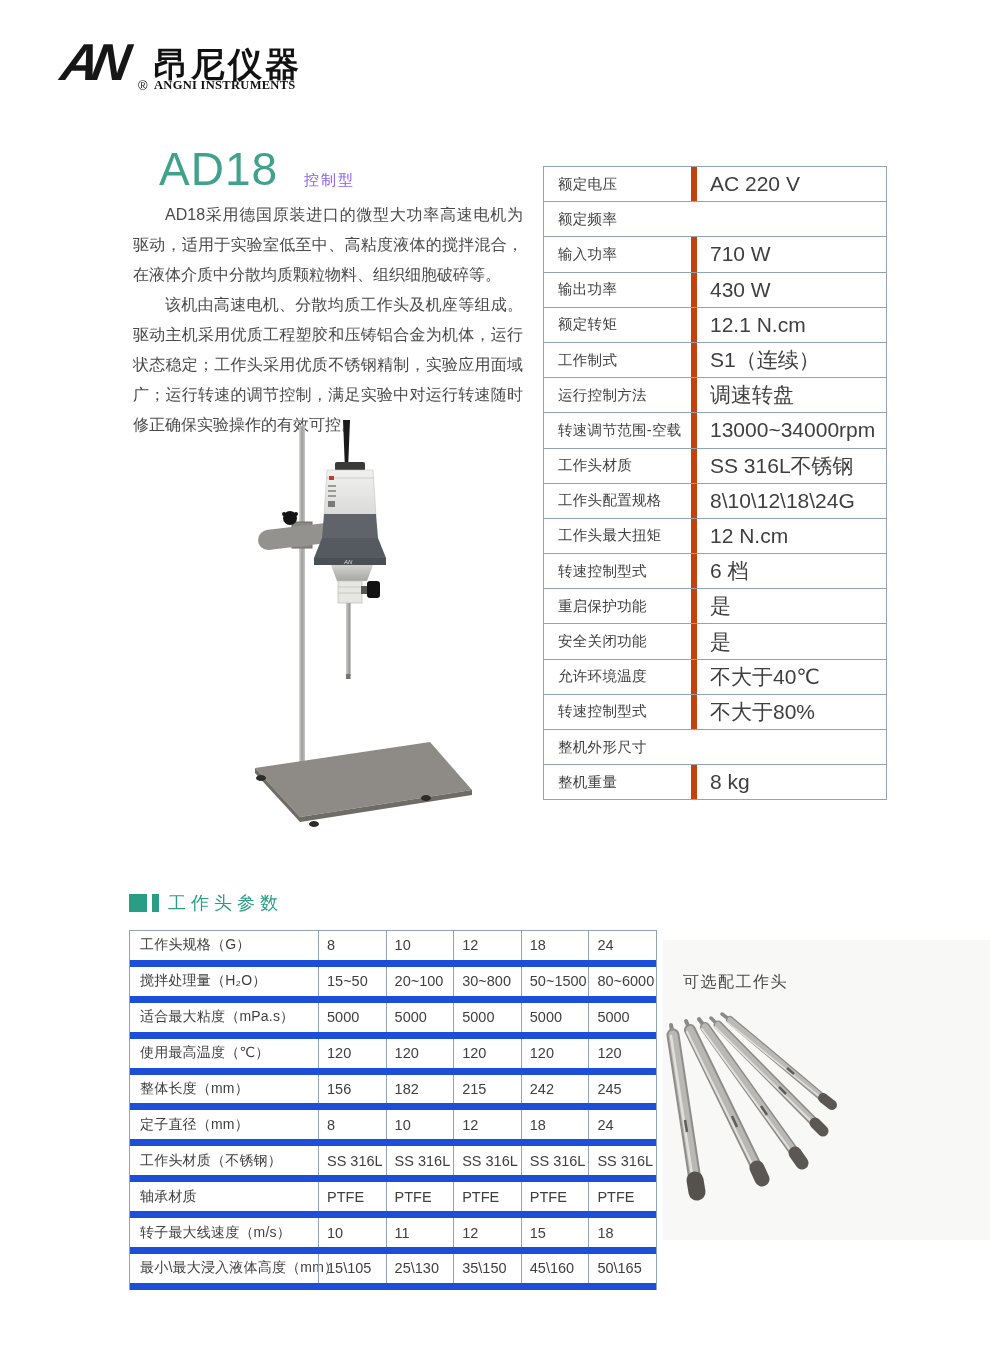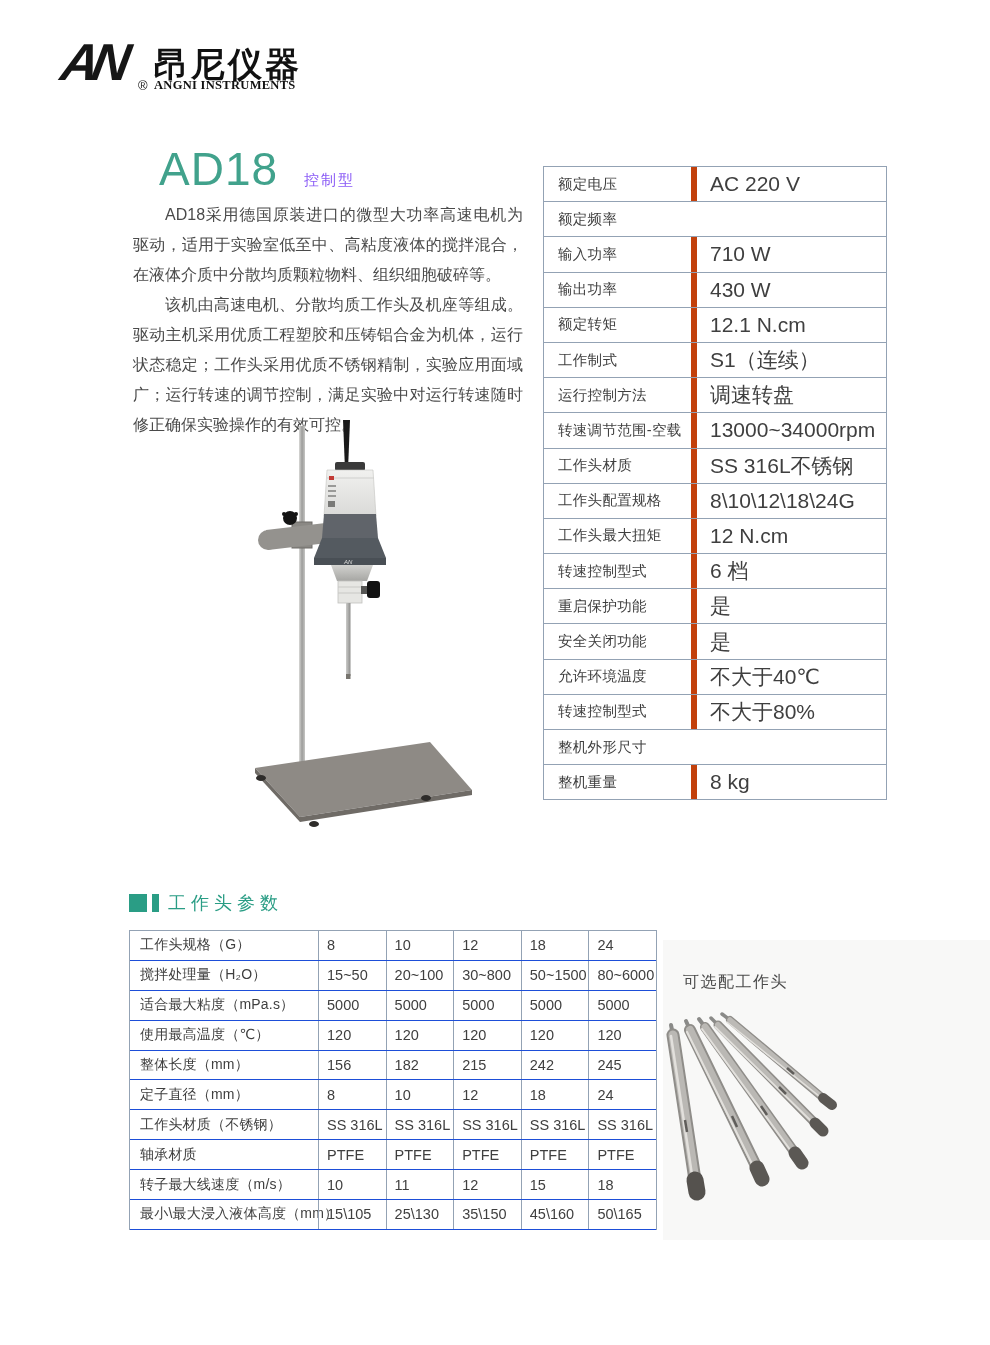--- a/index.html
+++ b/index.html
@@ -33,21 +33,21 @@
 
   
   .sec-head{position:absolute;left:129px;top:891px;display:flex;align-items:center;justify-content:center;}
   .sq{width:18px;height:18px;background:#2a9d85;}
   .bar{width:7px;height:18px;background:#2a9d85;margin-left:5px;}
   .sec-title{margin-left:9px;font-size:18px;color:#2a9d85;letter-spacing:5px;}
 
   
   .ht-table{position:absolute;left:129px;top:930px;width:528px;box-sizing:border-box;
             border:1px solid #93a2b4;border-bottom:none;}
-  .ht-row{display:grid;grid-template-columns:188px repeat(5,1fr);border-bottom:1px solid #1d4ed8;height:28.9px;}
+  .ht-row{display:grid;grid-template-columns:188px repeat(5,1fr);border-bottom:7px solid #1d4ed8;height:28.9px;}
   .ht-label{display:flex;align-items:center;padding-left:10px;font-size:14px;white-space:nowrap;
             overflow:visible;letter-spacing:0.2px;}
   .ht-cell{display:flex;align-items:center;padding-left:8px;font-size:14.5px;border-left:1px solid #93a2b4;}
 
   
   .stand-img{position:absolute;left:228px;top:418px;}
   .photo-area{position:absolute;left:663px;top:940px;width:327px;height:300px;}
   .optional-label{position:absolute;left:683px;top:972px;font-size:16px;color:#4a4a4a;letter-spacing:1.5px;}
 </style>
 </head>

